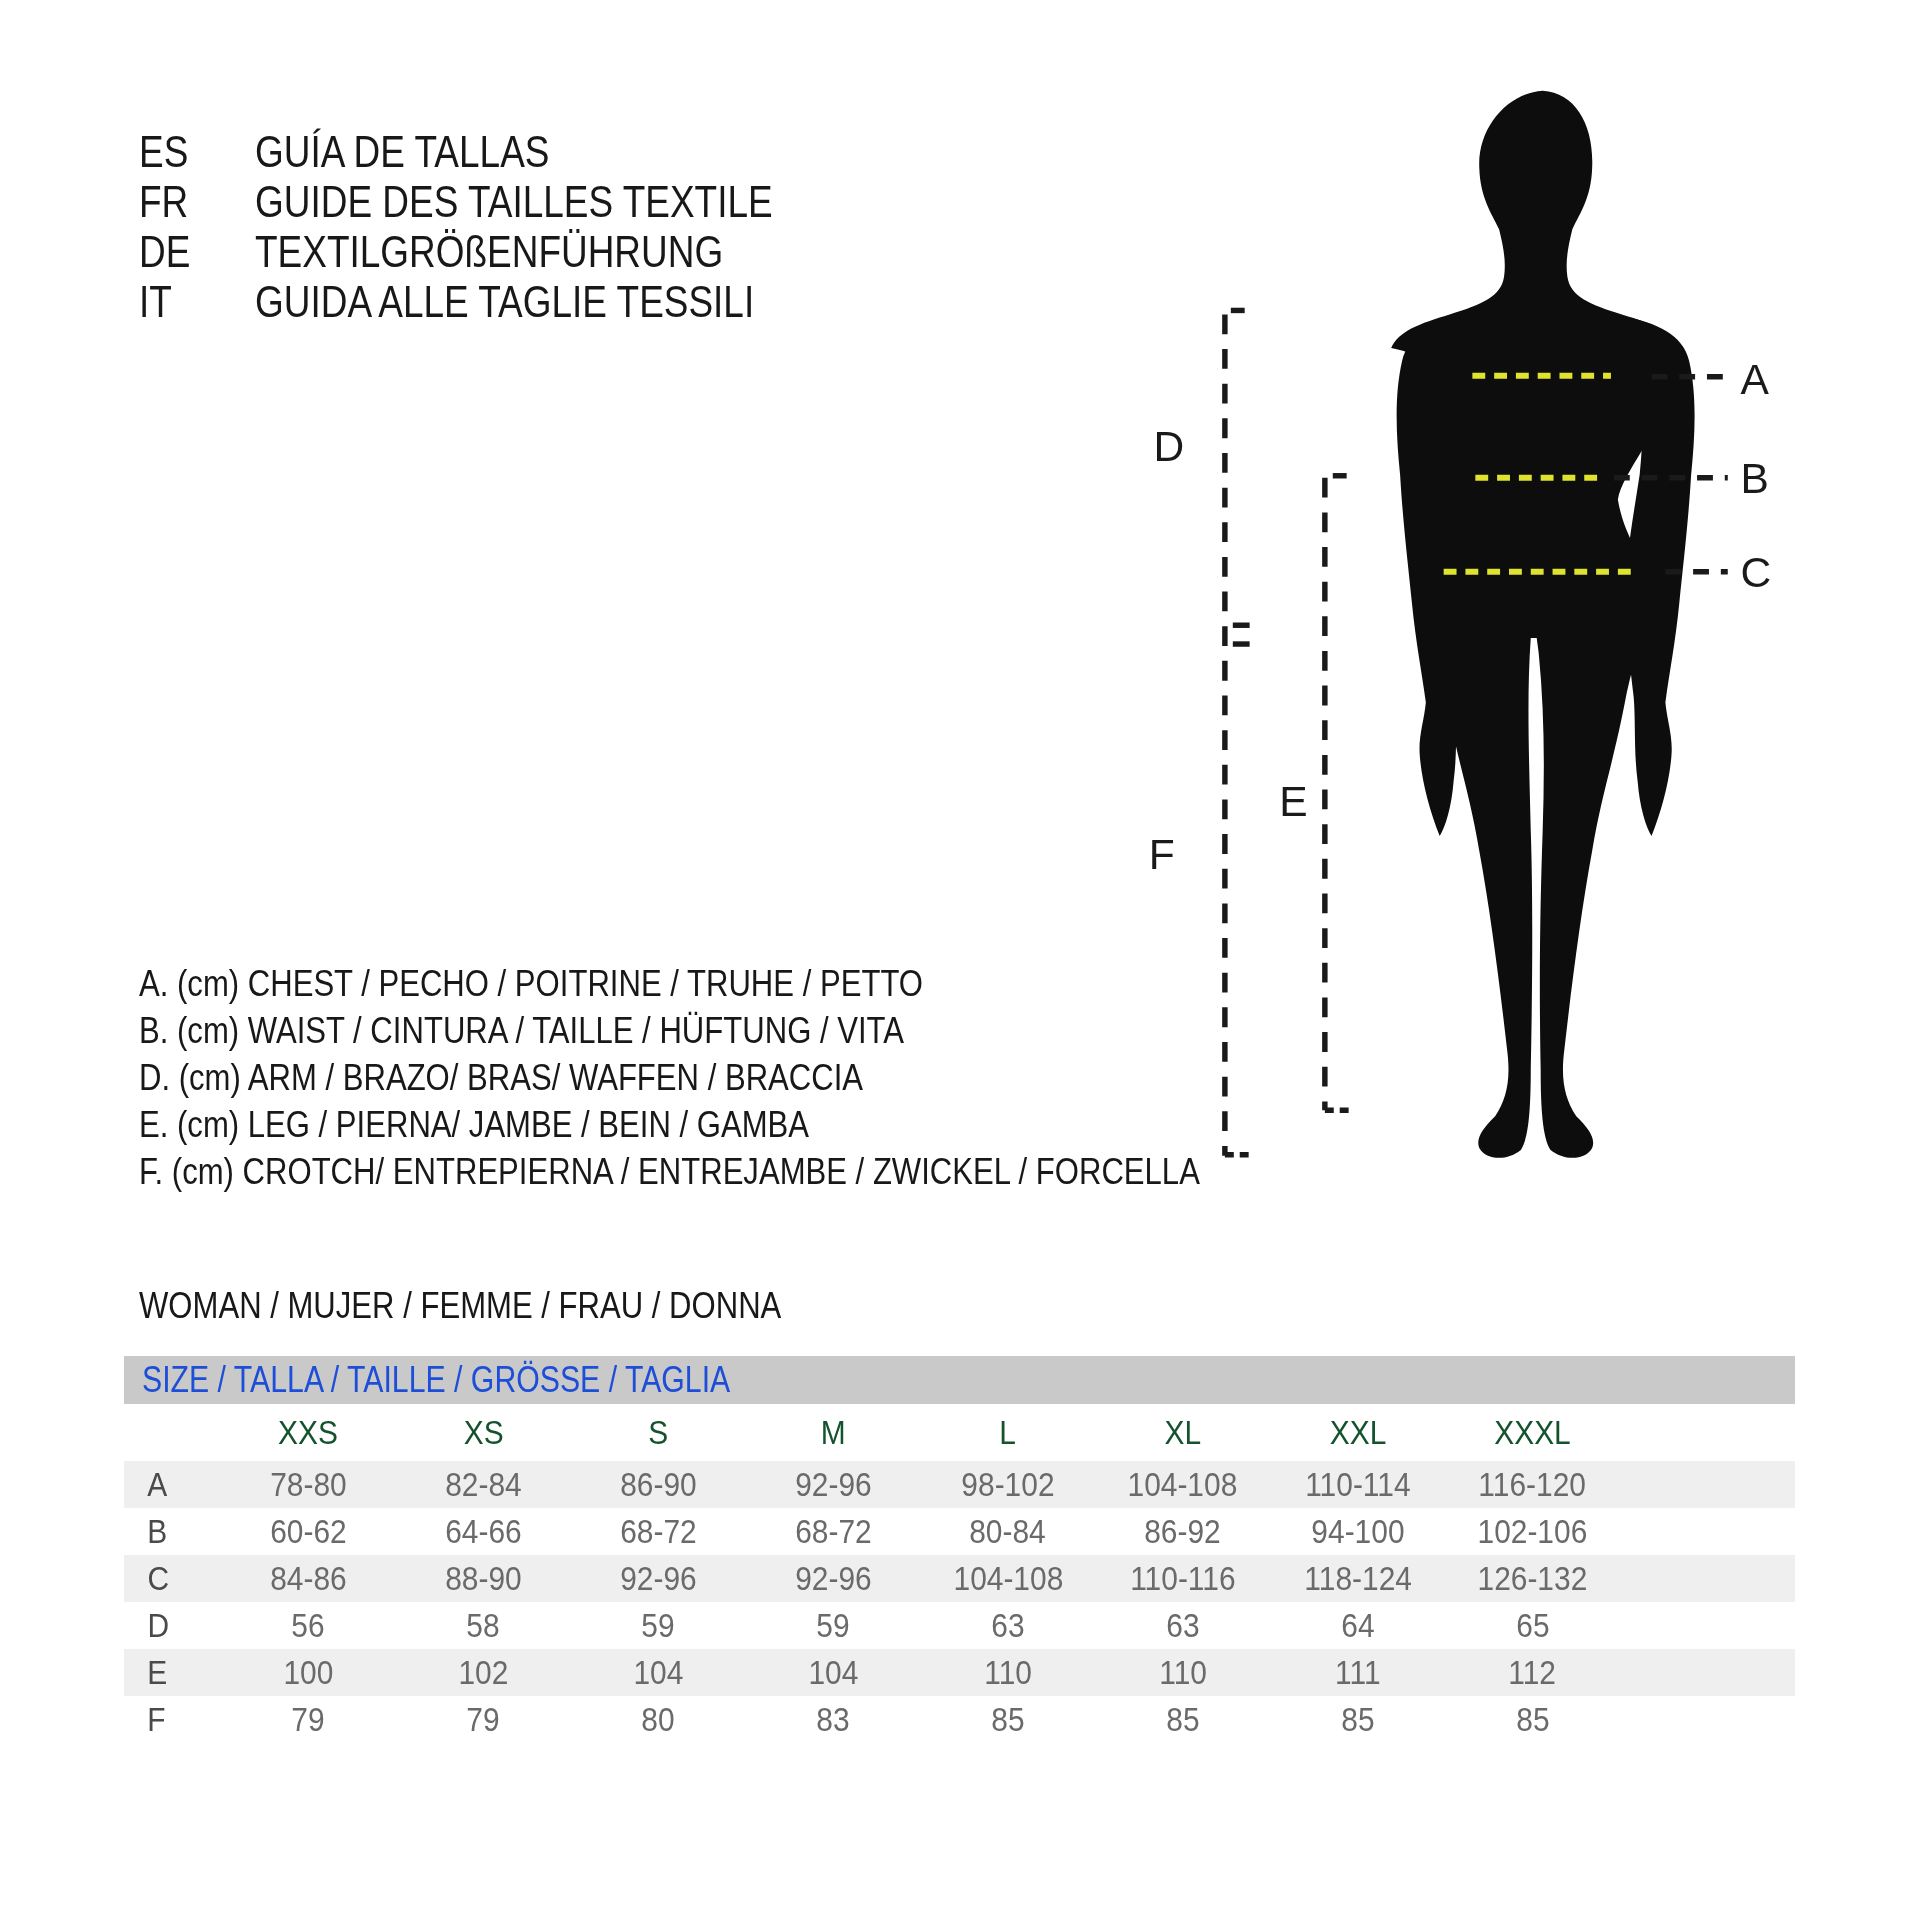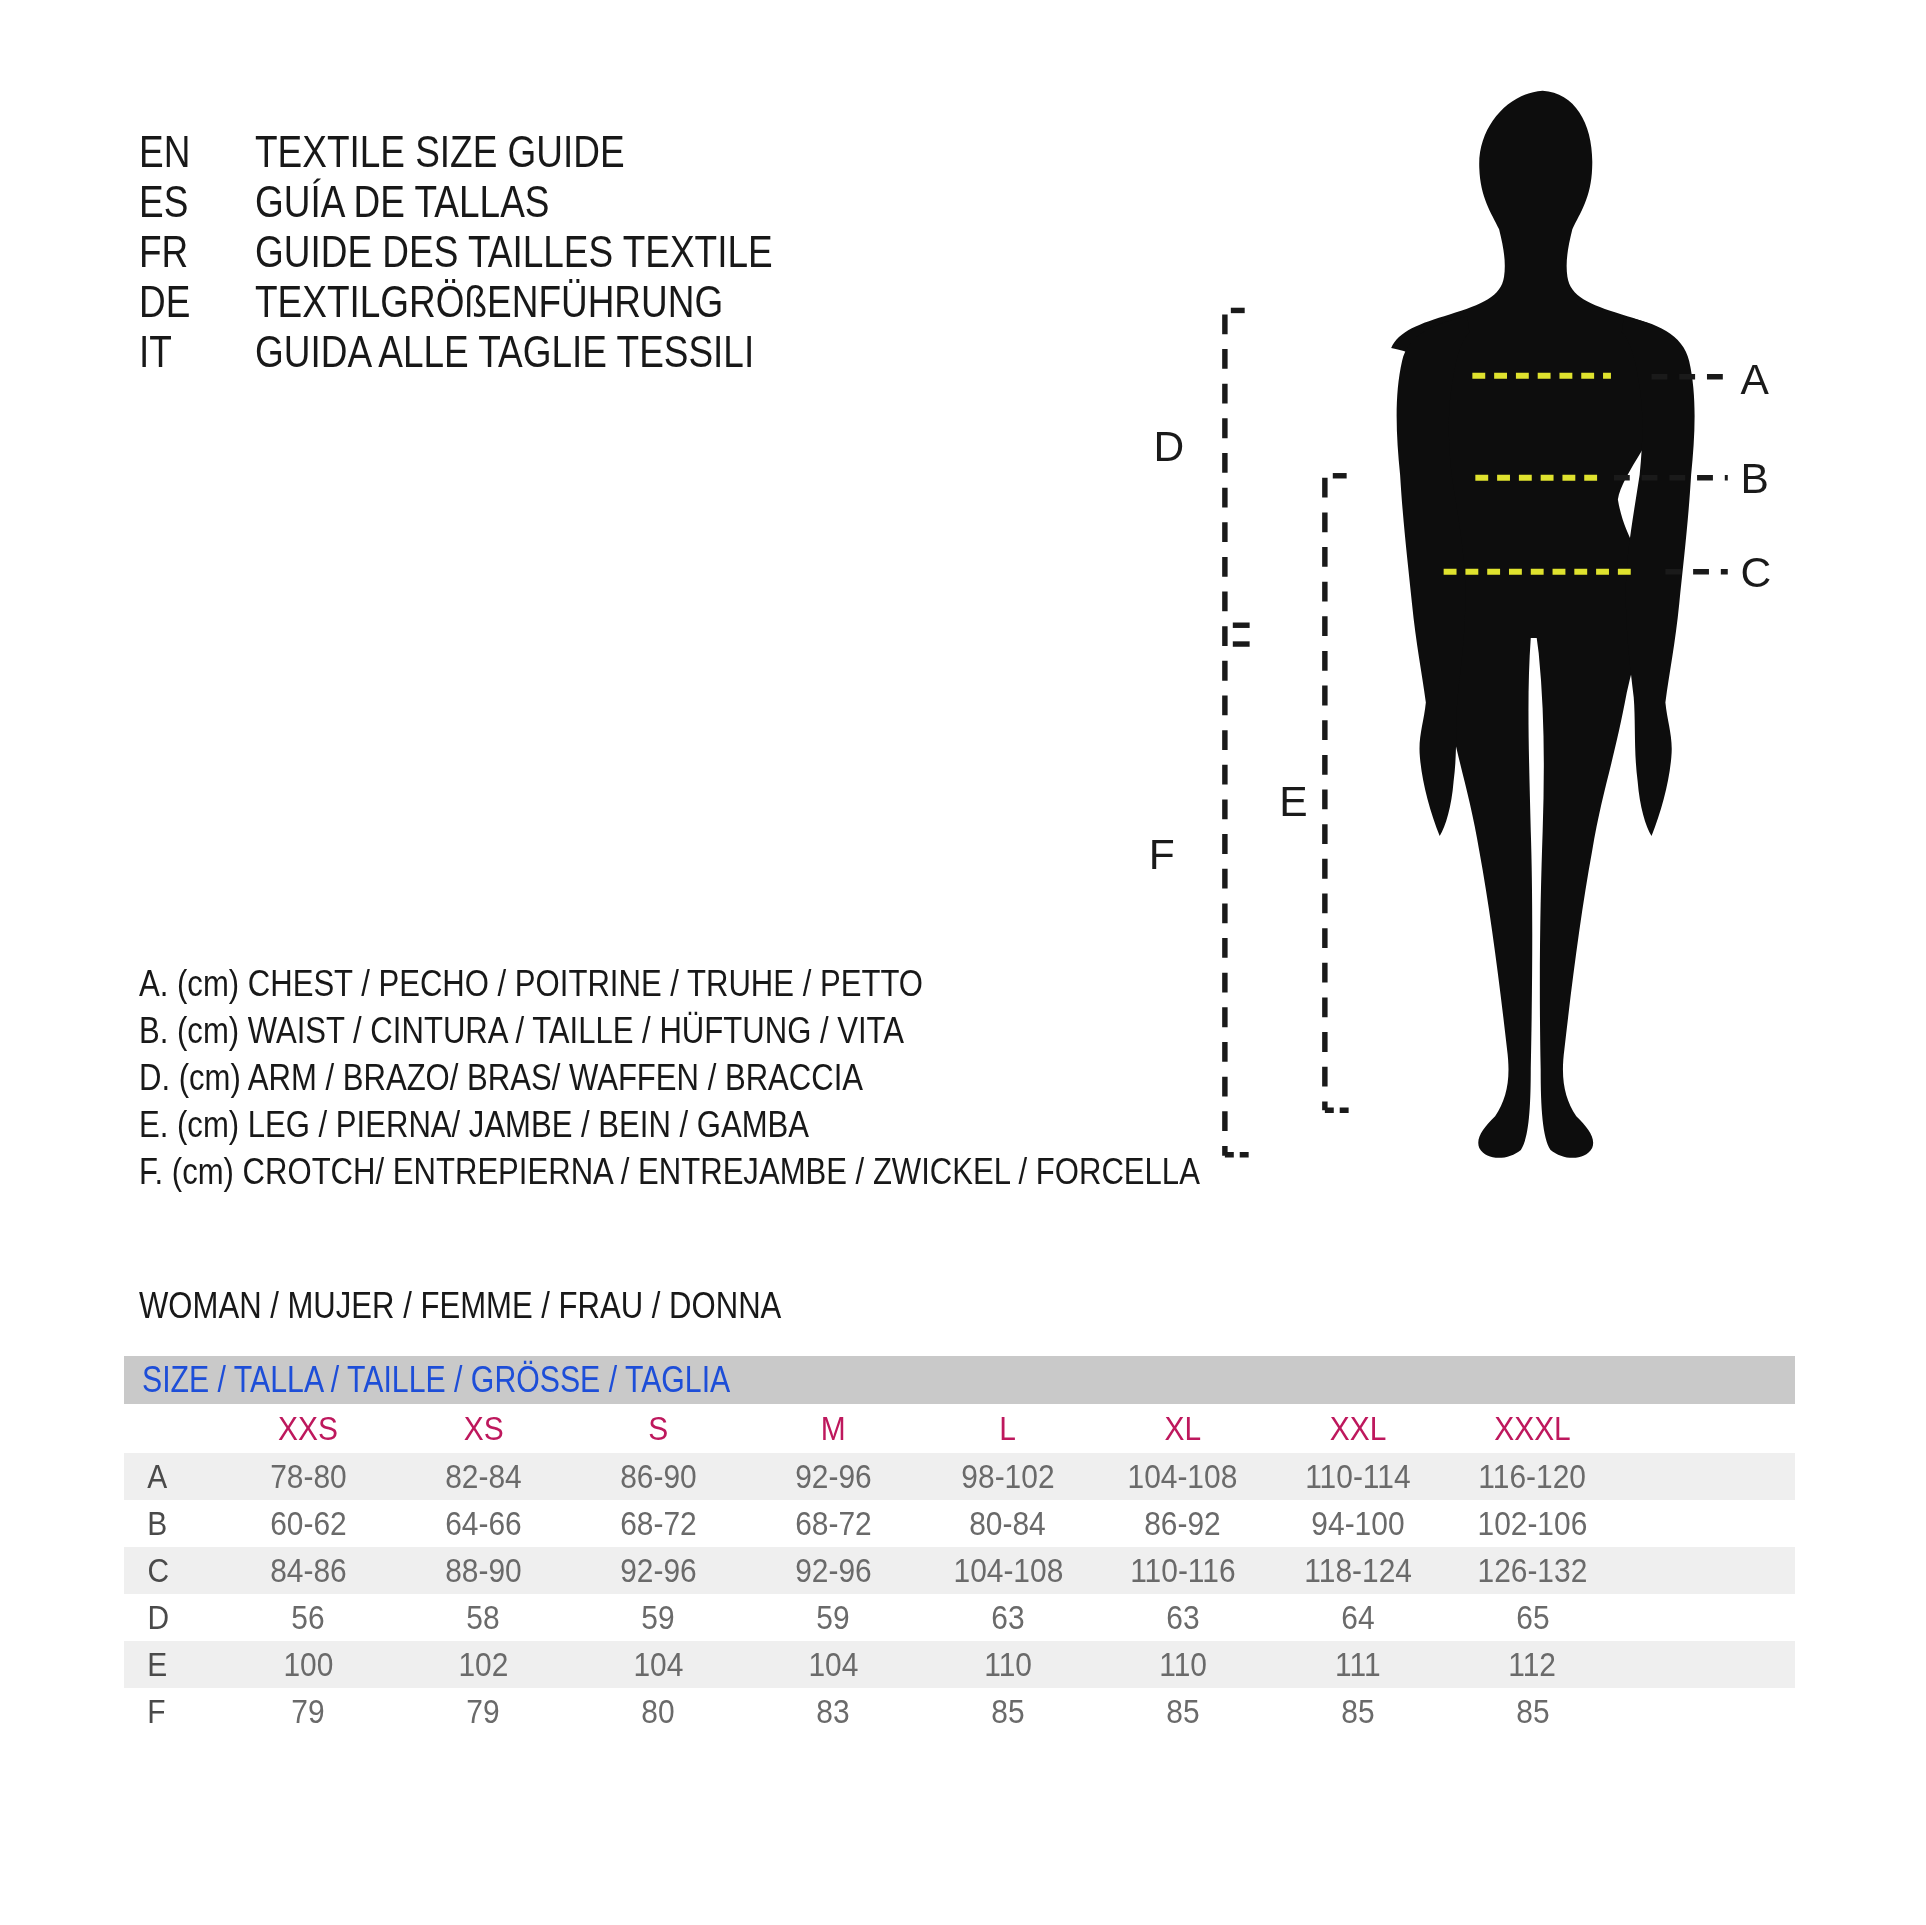--- a/index.html
+++ b/index.html
@@ -27,31 +27,27 @@
   
   .gender-title{position:absolute;left:139px;top:1285px;height:48px;display:flex;align-items:flex-start;font-size:37px;}
 
   
   .size-table-wrap{position:absolute;left:124px;top:1356px;width:1671px;}
   .size-bar{height:48px;background:#c9c9c9;display:flex;align-items:center;padding-left:18px;
             font-size:36px;color:#1d4ed8;}
   table{width:100%;border-collapse:collapse;table-layout:fixed;}
   td{height:47px;text-align:center;vertical-align:middle;font-size:34px;color:#6a6a6a;padding:0;}
   td.row-label{text-align:left;padding-left:22px;color:#4a4a4a;}
-  tr.header-row td{height:49px;color:#be185d;}
+  tr.header-row td{height:57px;color:#14532d;}
   tr.stripe{background:#efefef;}
 </style>
 </head>
 <body>
 
 <div class="lang-block">
-  <div class="lang-row">
-    <span class="lang-code"><span class="cnd">EN</span></span>
-    <span class="cnd">TEXTILE SIZE GUIDE</span>
-  </div>
   <div class="lang-row">
     <span class="lang-code"><span class="cnd">ES</span></span>
     <span class="cnd">GUÍA DE TALLAS</span>
   </div>
   <div class="lang-row">
     <span class="lang-code"><span class="cnd">FR</span></span>
     <span class="cnd">GUIDE DES TAILLES TEXTILE</span>
   </div>
   <div class="lang-row">
     <span class="lang-code"><span class="cnd">DE</span></span>

